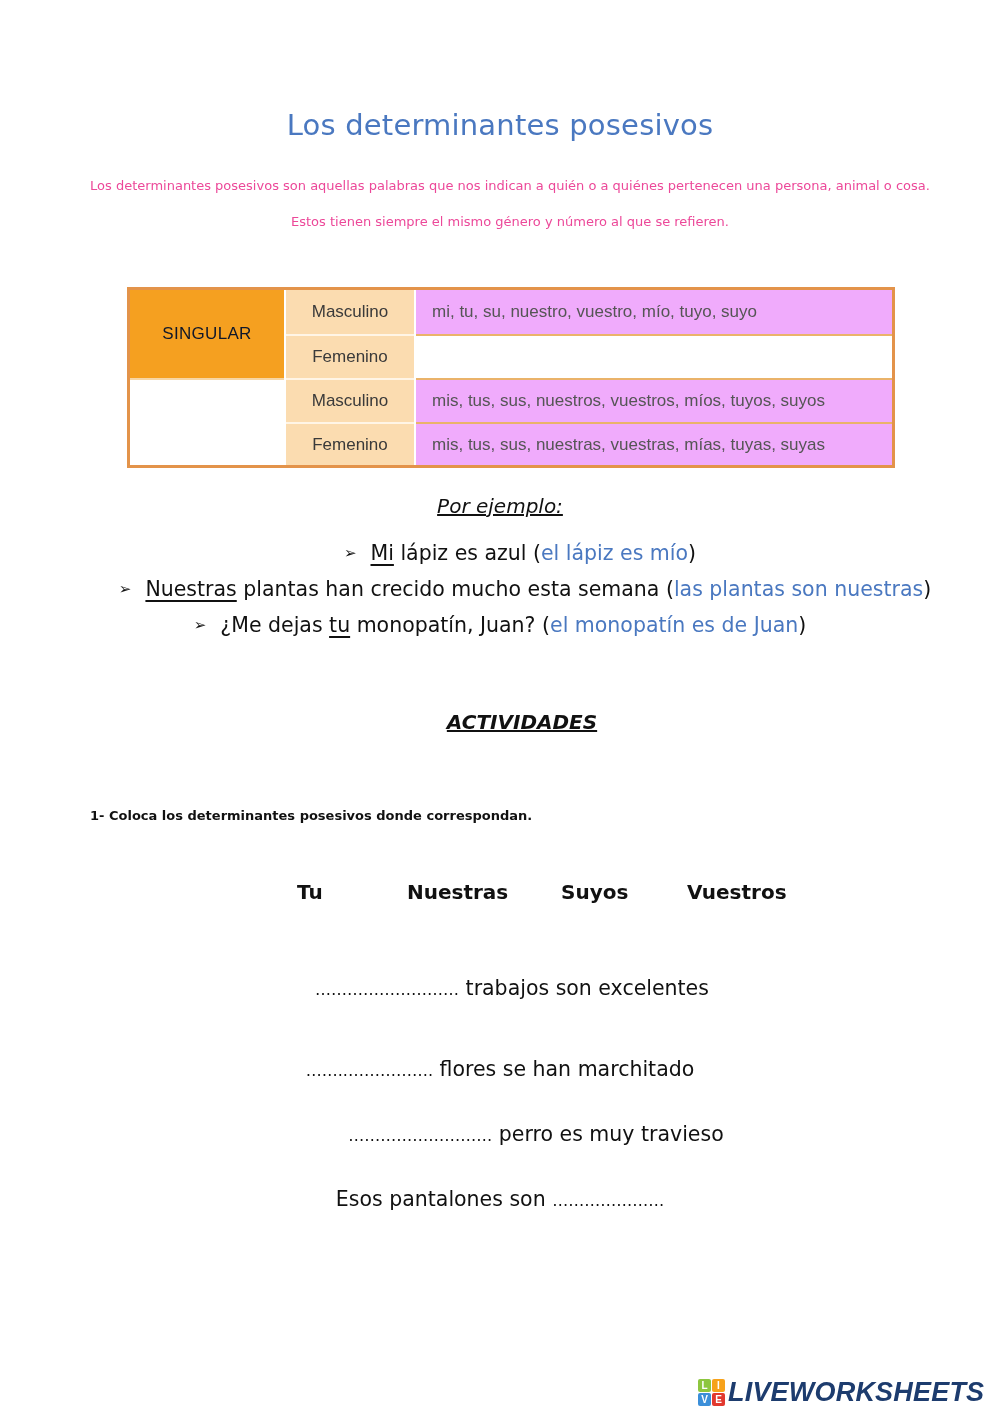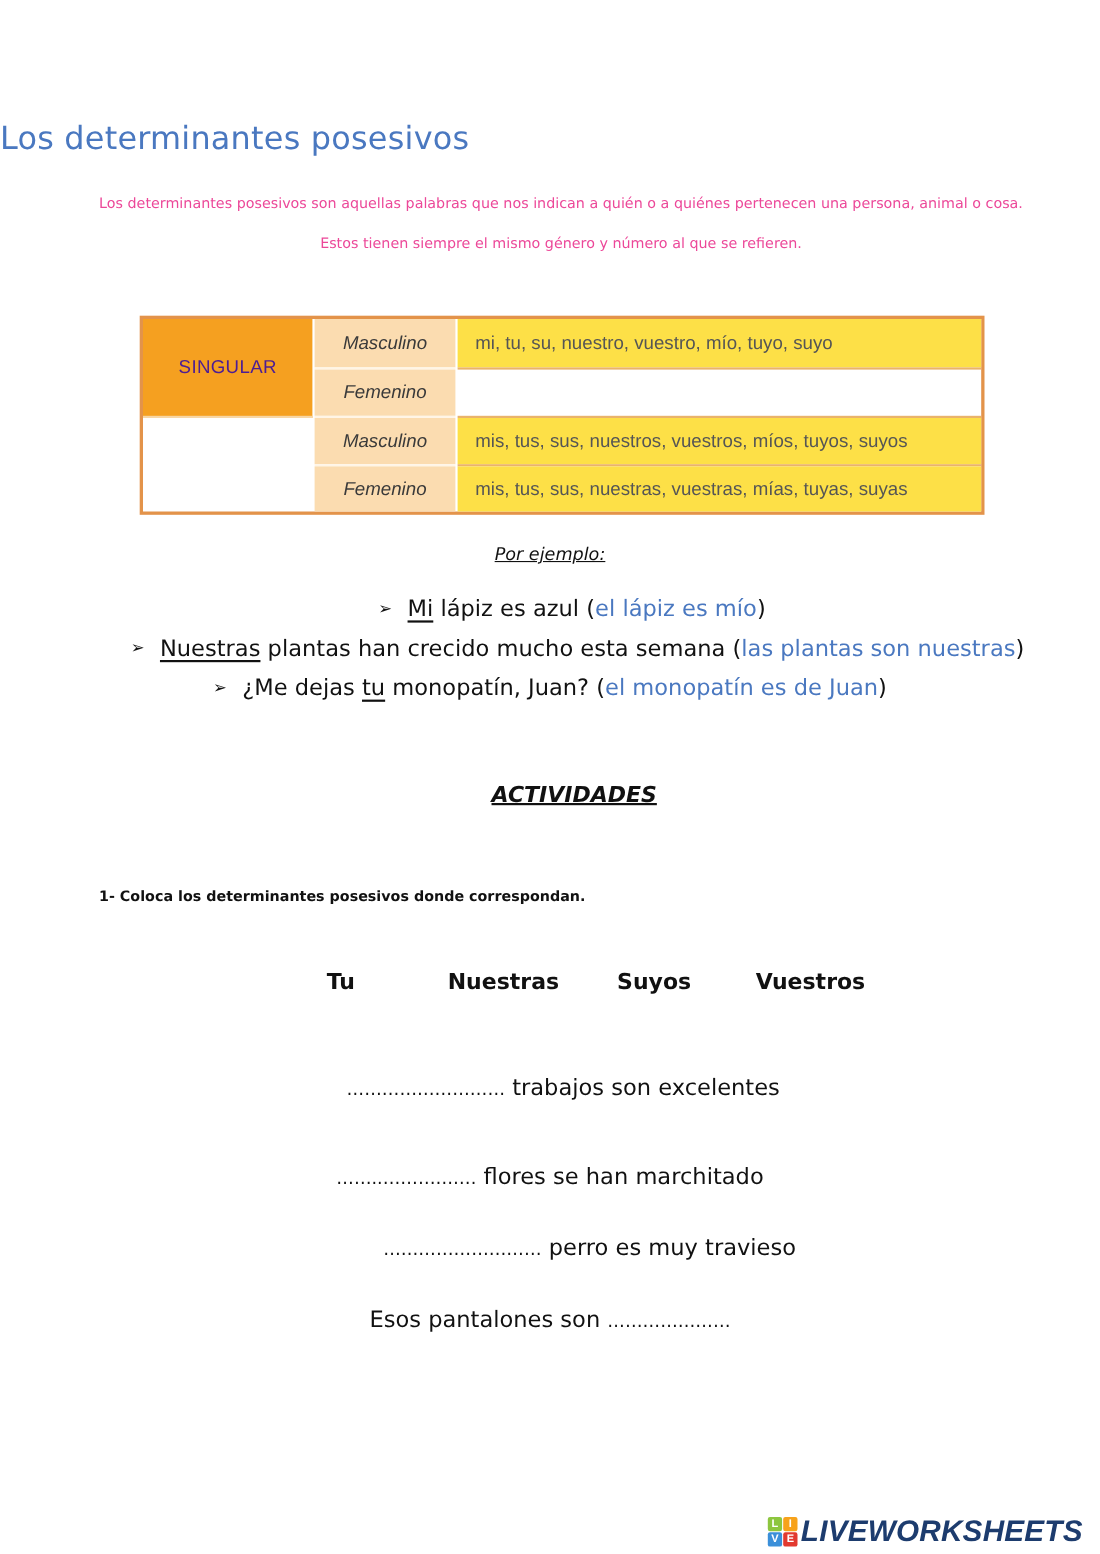--- a/index.html
+++ b/index.html
@@ -2,58 +2,58 @@
 <html><head>
 <meta charset="utf-8">
 <style>
   html, body { margin: 0; padding: 0; }
   body {
     width: 1000px; height: 1413px; background: #ffffff; position: relative; overflow: hidden;
     font-family: "DejaVu Sans", sans-serif; color: #111;
   }
   .abs { position: absolute; }
   .title {
-    top: 108px; left: 0; width: 1000px; text-align: left;
+    top: 108px; left: 0; width: 1000px; text-align: center;
     font-size: 29px; color: #4a78c0; letter-spacing: 0.2px;
   }
   .intro {
     top: 168px; left: 80px; width: 860px; text-align: center;
     font-size: 13px; line-height: 35.5px; color: #ec4899;
   }
   
   .ptable {
     top: 287px; left: 127px; width: 768px; height: 181px;
     border: 3px solid #e3934a; box-sizing: border-box; background: #fff;
     font-family: "Liberation Sans", sans-serif;
   }
   .ptable .grp {
     position: absolute; left: 0; width: 154px; background: #f5a020;
-    color: #4c1d95; font-size: 17px; display: flex; align-items: center; justify-content: center;
+    color: #0f172a; font-size: 17px; display: flex; align-items: center; justify-content: center;
     letter-spacing: 0.3px;
   }
   .ptable .g1 { top: 0; height: 88px; border-bottom: 2px solid #f7d6a4; }
   .ptable .g2 { top: 90px; height: 85px; }
   .ptable .gen {
     position: absolute; left: 156px; width: 128px; background: #fbdcb0;
-    color: #3a3a3a; font-size: 17px; display: flex; align-items: center; justify-content: center; font-style: italic;
+    color: #3a3a3a; font-size: 17px; display: flex; align-items: center; justify-content: center;
   }
   .ptable .val {
-    position: absolute; left: 286px; right: 0; background: #fde047;
+    position: absolute; left: 286px; right: 0; background: #f0abfc;
     color: #555; font-size: 17px; display: flex; align-items: center; padding-left: 16px; box-sizing: border-box;
   }
   .ptable .sep { position: absolute; left: 286px; right: 0; height: 2px; background: #eab36a; }
   .ptable .sepg { position: absolute; left: 156px; width: 128px; height: 2px; background: #fff5e6; }
   .r0 { top: 0; height: 44px; }
   .r1 { top: 46px; height: 42px; }
   .r2 { top: 90px; height: 42px; }
   .r3 { top: 134px; height: 41px; }
 
   .porej {
     top: 494px; left: 0; width: 1000px; text-align: center;
-    font-size: 16px; font-style: italic; text-decoration: underline;
+    font-size: 20px; font-style: italic; text-decoration: underline;
   }
   .ex { left: 0; width: 1000px; text-align: center; font-size: 20.5px; }
   .ex .bullet { font-size: 15px; margin-right: 14px; position: relative; top: -2px; }
   .ex u { text-decoration-thickness: 2px; text-underline-offset: 4px; }
   .ex .blue { color: #4a78c0; }
   .ex1 { top: 541px; padding-left: 20px; }
   .ex2 { top: 577px; left: 25px; }
   .ex3 { top: 613px; }
 
   .act {

